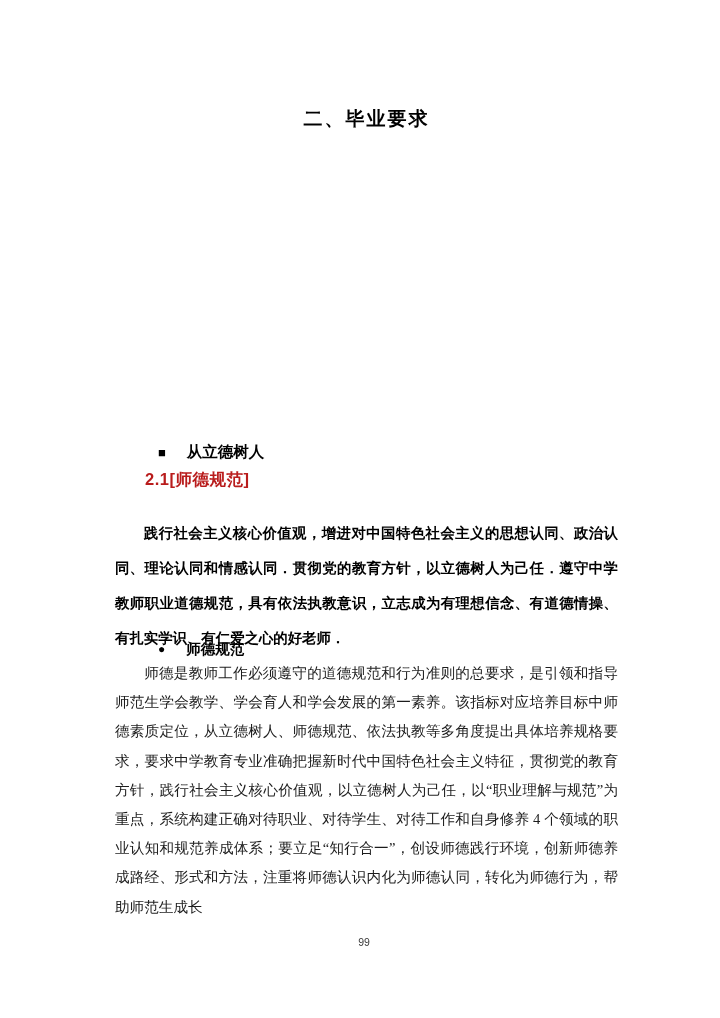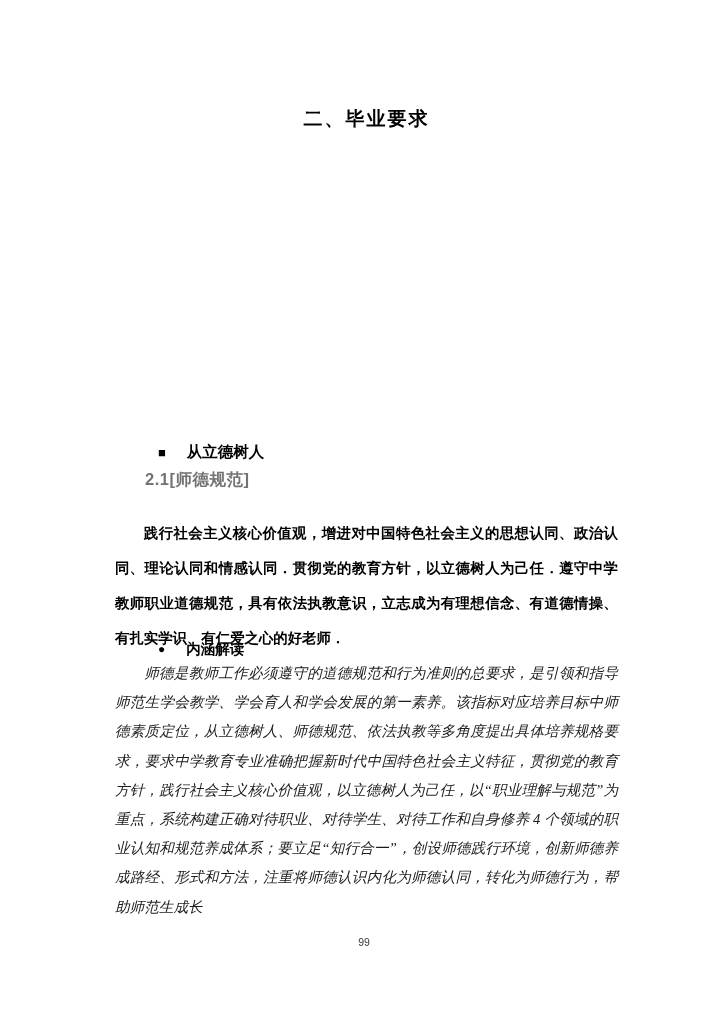--- a/index.html
+++ b/index.html
@@ -45,21 +45,21 @@
   }
   .para.emph {
     font-family: "Liberation Sans", "DejaVu Sans", sans-serif;
     font-weight: 700;
     font-size: 14.4px;
     color: #000;
   }
   .intro-paragraph        { top: 141px; line-height: 29.5px; }
   .requirement-paragraph  { top: 337px; line-height: 29.8px; }
   .indicator-paragraph    { top: 508px; line-height: 35px; }
-  .interpretation-paragraph { top: 651px; line-height: 29.2px; font-style: italic; }
+  .interpretation-paragraph { top: 651px; line-height: 29.2px; }
 
   .bullet-line {
     position: absolute;
     left: 107px;
     width: 511px;
     padding-left: 43px;
     font-family: "Liberation Sans", "DejaVu Sans", sans-serif;
     font-weight: 700;
     color: #000;
     display: flex;
@@ -77,21 +77,21 @@
 
   .heading {
     position: absolute;
     top: 461px;
     left: 107px;
     width: 511px;
     padding-left: 34px;
     font-family: "Liberation Sans", "DejaVu Sans", sans-serif;
     font-weight: 700;
     font-size: 16.5px;
-    color: #737373;
+    color: #b91c1c;
     letter-spacing: 0.5px;
   }
   .page-number {
     position: absolute;
     top: 928px;
     left: 0;
     width: 720px;
     text-align: center;
     font-family: "Liberation Sans", "DejaVu Sans", sans-serif;
     font-size: 10.5px;
@@ -111,20 +111,20 @@
     <span class="marker">■</span>
     <span class="bullet-label">从立德树人</span>
   </div>
 
   <h2 class="heading">2.1[师德规范]</h2>
 
   <p class="para emph indicator-paragraph">践行社会主义核心价值观，增进对中国特色社会主义的思想认同、政治认同、理论认同和情感认同．贯彻党的教育方针，以立德树人为己任．遵守中学教师职业道德规范，具有依法执教意识，立志成为有理想信念、有道德情操、有扎实学识、有仁爱之心的好老师．</p>
 
   <div class="bullet-line bullet-interpretation">
     <span class="marker">●</span>
-    <span class="bullet-label">内涵解读</span>
+    <span class="bullet-label">师德规范</span>
   </div>
 
   <p class="para regular interpretation-paragraph">师德是教师工作必须遵守的道德规范和行为准则的总要求，是引领和指导师范生学会教学、学会育人和学会发展的第一素养。该指标对应培养目标中师德素质定位，从立德树人、师德规范、依法执教等多角度提出具体培养规格要求，要求中学教育专业准确把握新时代中国特色社会主义特征，贯彻党的教育方针，践行社会主义核心价值观，以立德树人为己任，以“职业理解与规范”为重点，系统构建正确对待职业、对待学生、对待工作和自身修养 4 个领域的职业认知和规范养成体系；要立足“知行合一”，创设师德践行环境，创新师德养成路经、形式和方法，注重将师德认识内化为师德认同，转化为师德行为，帮助师范生成长</p>
 
   <div class="page-number">99</div>
 
 </div>
 
 </body></html>

